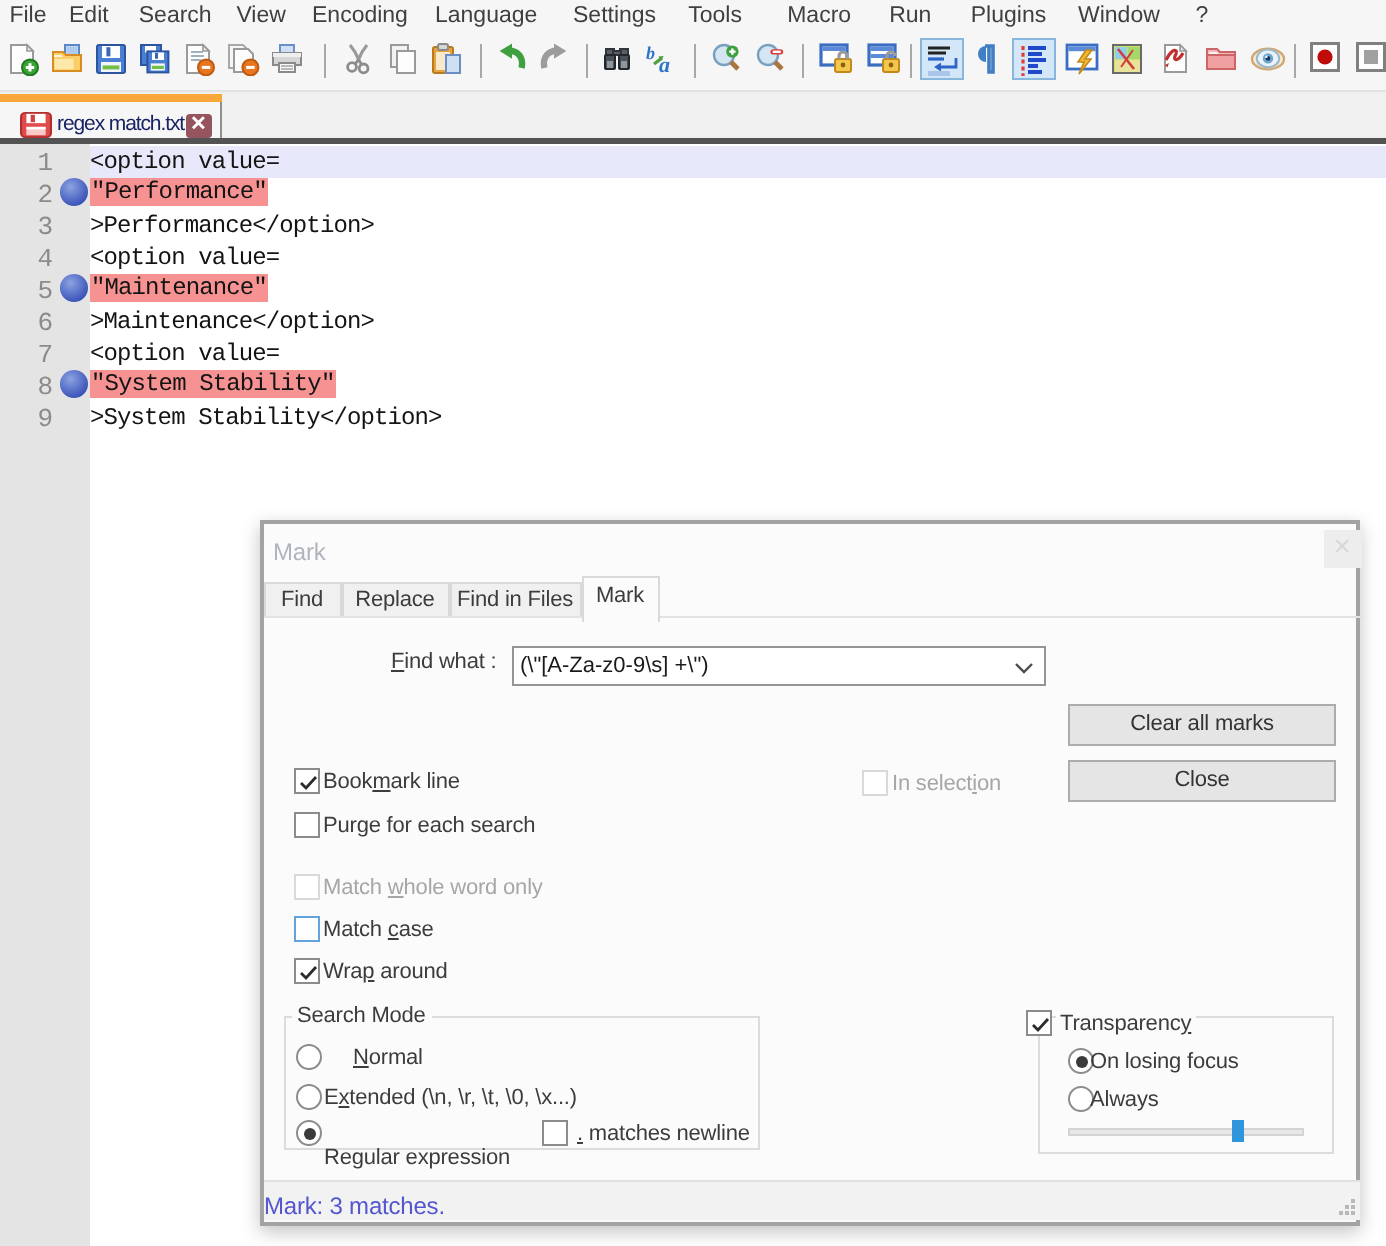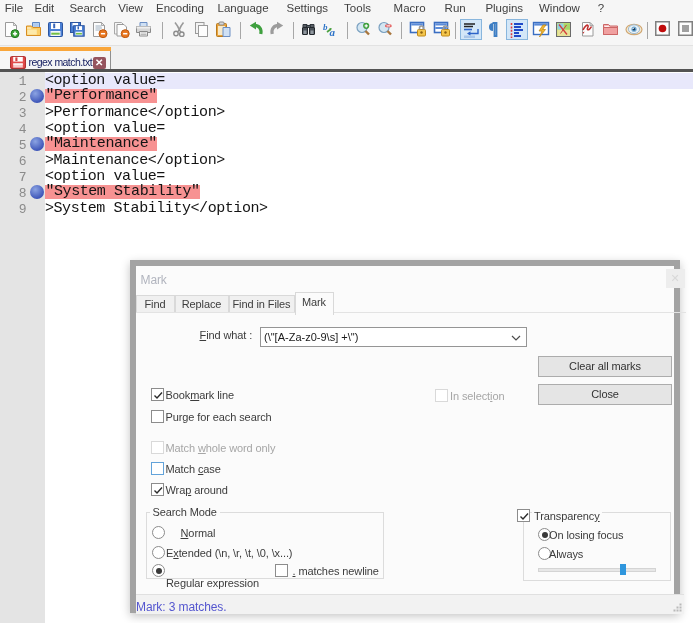--- a/index.html
+++ b/index.html
@@ -14,24 +14,24 @@
 #tabbar { position:absolute; left:0; top:45px; width:693px; height:24px; background:#f0f0f0; border-top:1px solid #e2e2e2; }
 #tab1 { position:absolute; left:0; top:1px; width:111px; height:24px; background:#f6f6f6; border-right:1px solid #8f8f8f; }
 #tab1 .orange { position:absolute; left:0; top:0; width:111px; height:4px; background:#f9a63b; }
 #tab1 .tname { position:absolute; left:28.5px; top:8.5px; font-size:10.5px; letter-spacing:-0.55px; white-space:nowrap; color:#1a2364; }
 #tab1 .tclose { position:absolute; left:92.5px; top:10px; width:13.5px; height:11.5px; background:#96545e; border-radius:2px; color:#fff; font-size:10px; font-weight:bold; text-align:center; line-height:11px; }
 #darkline { position:absolute; left:0; top:69px; width:693px; height:2.5px; background:#535353; }
 #editor { position:absolute; left:0; top:71.5px; width:693px; height:551.5px; background:#ffffff; }
 #nummargin { position:absolute; left:0; top:0; width:44.5px; height:551.5px; background:#e4e4e4; }
 .lnum { position:absolute; width:26.5px; text-align:right; font-family:"Liberation Mono", monospace; font-size:13px; color:#8b8b8b; line-height:16px; padding-top:1px; }
 .bmark { position:absolute; left:29.8px; width:14.4px; height:14.4px; border-radius:50%; background:radial-gradient(circle at 38% 32%, #8ba3e2, #3d55b8 72%, #3348a8); }
-.crow { position:absolute; left:45px; white-space:pre; font-family:"Liberation Mono", monospace; font-size:15px; letter-spacing:-0.44px; line-height:16px; color:#141414; }
+.crow { position:absolute; left:45px; white-space:pre; font-family:"Liberation Mono", monospace; font-size:12px; letter-spacing:-0.44px; line-height:16px; color:#141414; }
 #curline { position:absolute; left:44.5px; top:1px; width:648.5px; height:16px; background:#e8e8fb; }
 .mk { background:#f79292; padding:0 0.5px; display:inline-block; height:14.5px; line-height:14.8px; vertical-align:top; margin-top:0.2px; }
-#dialog { position:absolute; left:129.5px; top:260px; width:550.5px; height:353px; background:#fbfbfb; border:6px solid #a3a3a3; box-shadow:0 3px 9px rgba(0,0,0,0.24); font-size:11px; letter-spacing:-0.1px; color:#3c3c3c; }
+#dialog { position:absolute; left:129.5px; top:260px; width:550.5px; height:353px; background:#fbfbfb; border:2px solid #a3a3a3; box-shadow:0 3px 9px rgba(0,0,0,0.24); font-size:11px; letter-spacing:-0.1px; color:#3c3c3c; }
 #dlgtitle { position:absolute; left:5px; top:7px; font-size:12px; color:#b1b4be; }
 #dlgclose { position:absolute; left:530px; top:3px; width:19px; height:19px; background:#ededed; color:#d8d8d8; text-align:center; line-height:19px; font-size:11px; }
 .dtab { position:absolute; top:29px; height:17px; background:#f0f0f0; border:1px solid #d9d9d9; border-bottom:none; text-align:center; line-height:17px; }
 #dtab4 { position:absolute; left:159px; top:26px; height:23px; width:39px; background:#fbfbfb; border:1px solid #d9d9d9; border-bottom:none; text-align:center; line-height:19px; z-index:3; }
 #tabline { position:absolute; left:0; top:46px; width:550px; height:1px; background:#e3e3e3; }
 .lbl { position:absolute; white-space:pre; }
 .cb { position:absolute; width:13px; height:13px; background:#fff; border:1px solid #8c8c8c; }
 .cb.dis { border-color:#d9d9d9; }
 .cb svg { position:absolute; left:0; top:0; }
 .rb { position:absolute; width:13px; height:13px; background:#fff; border:1px solid #8c8c8c; border-radius:50%; }

